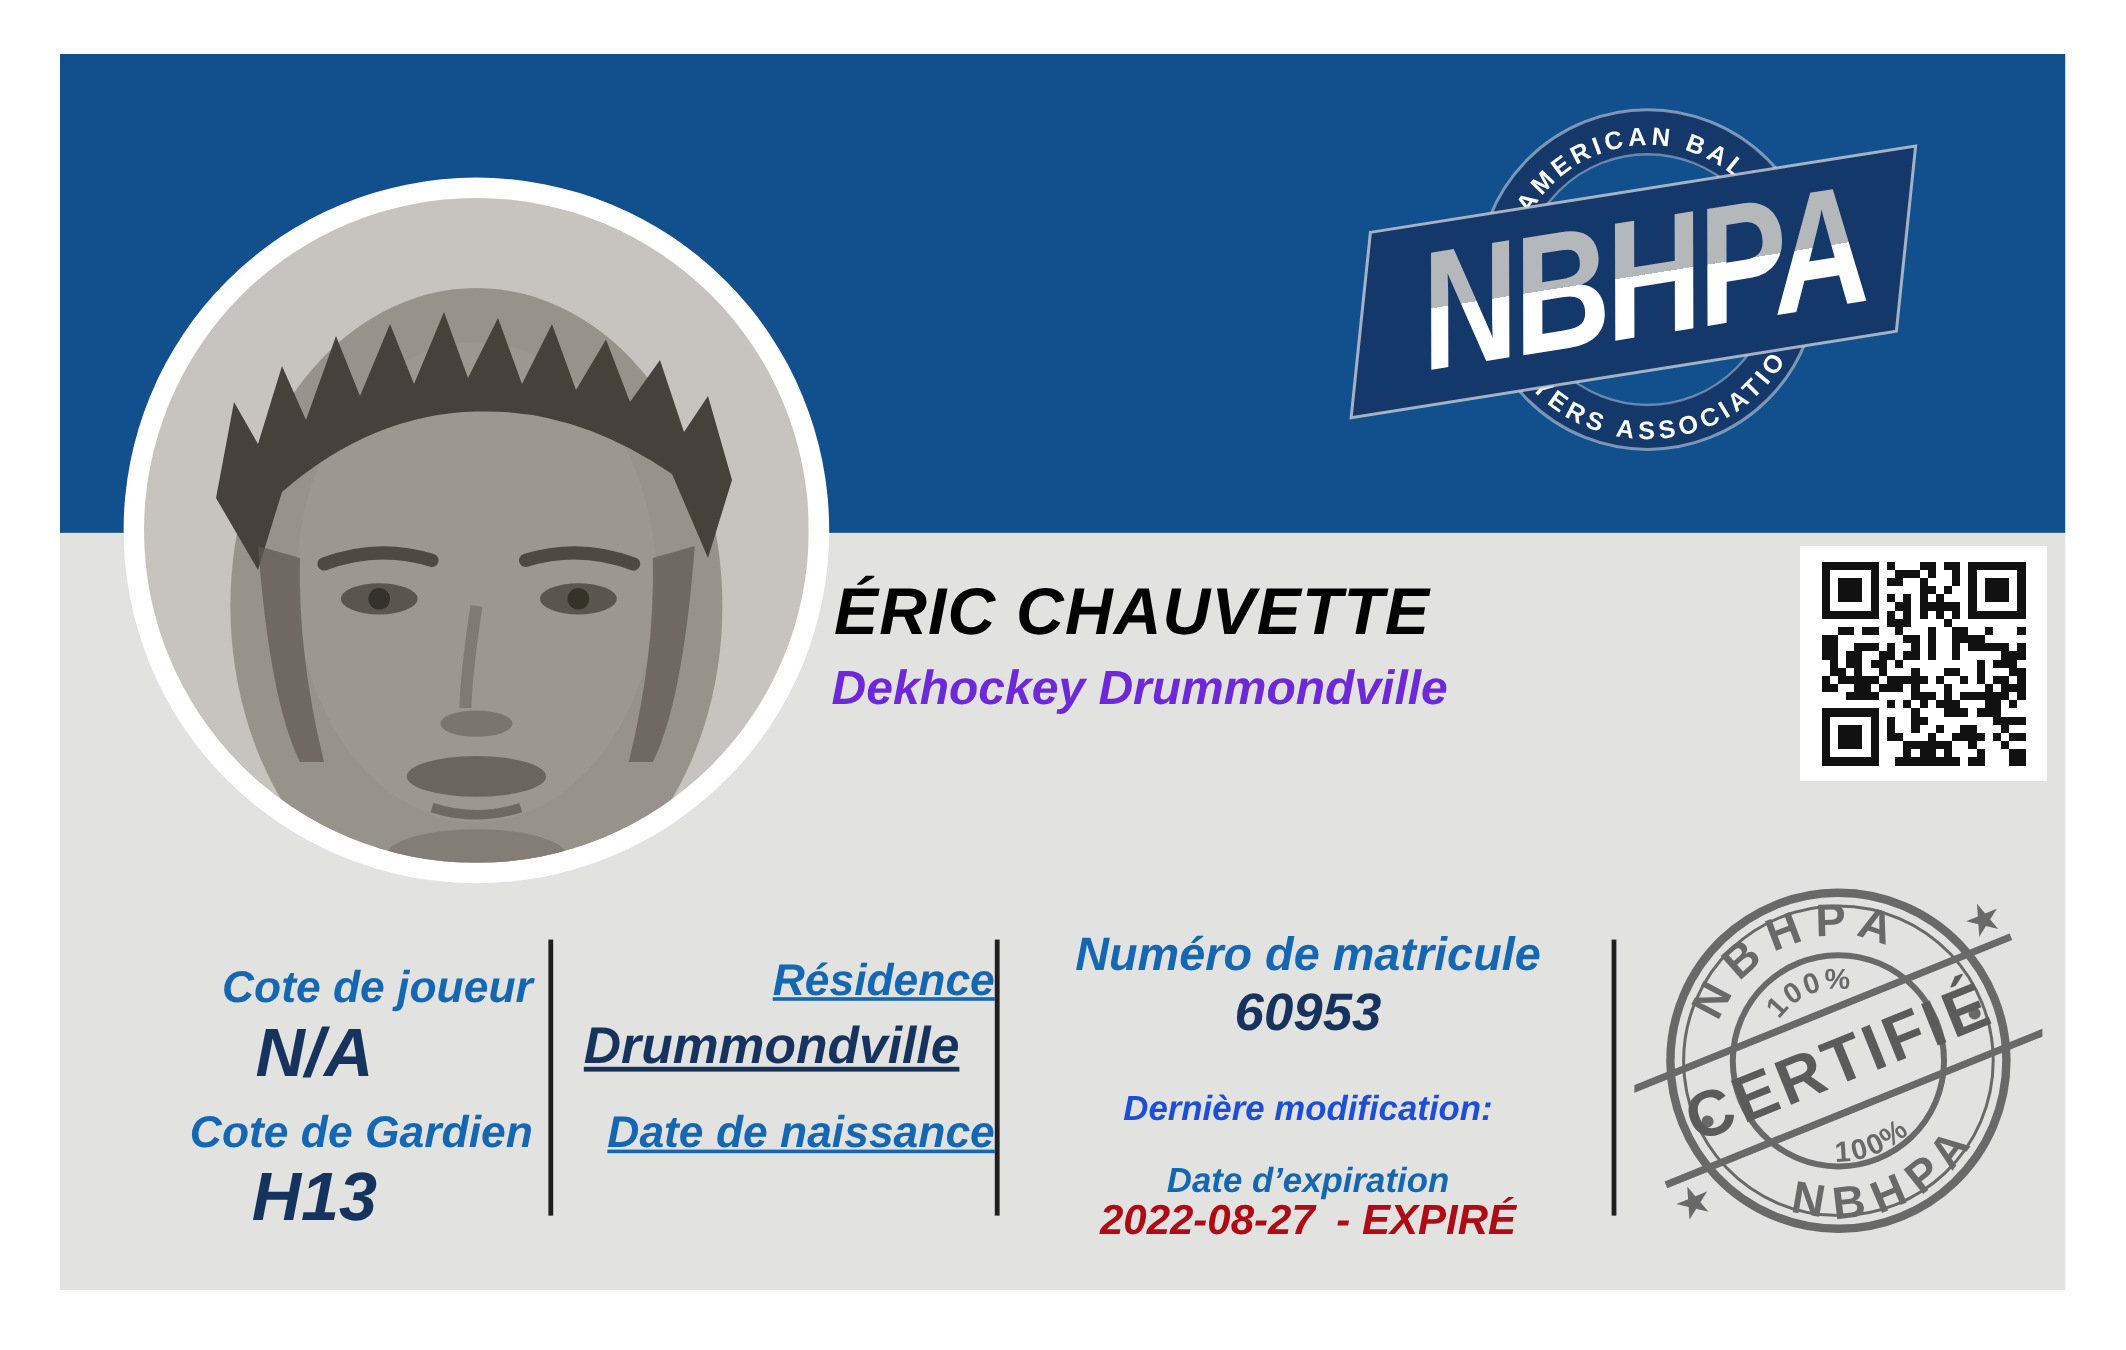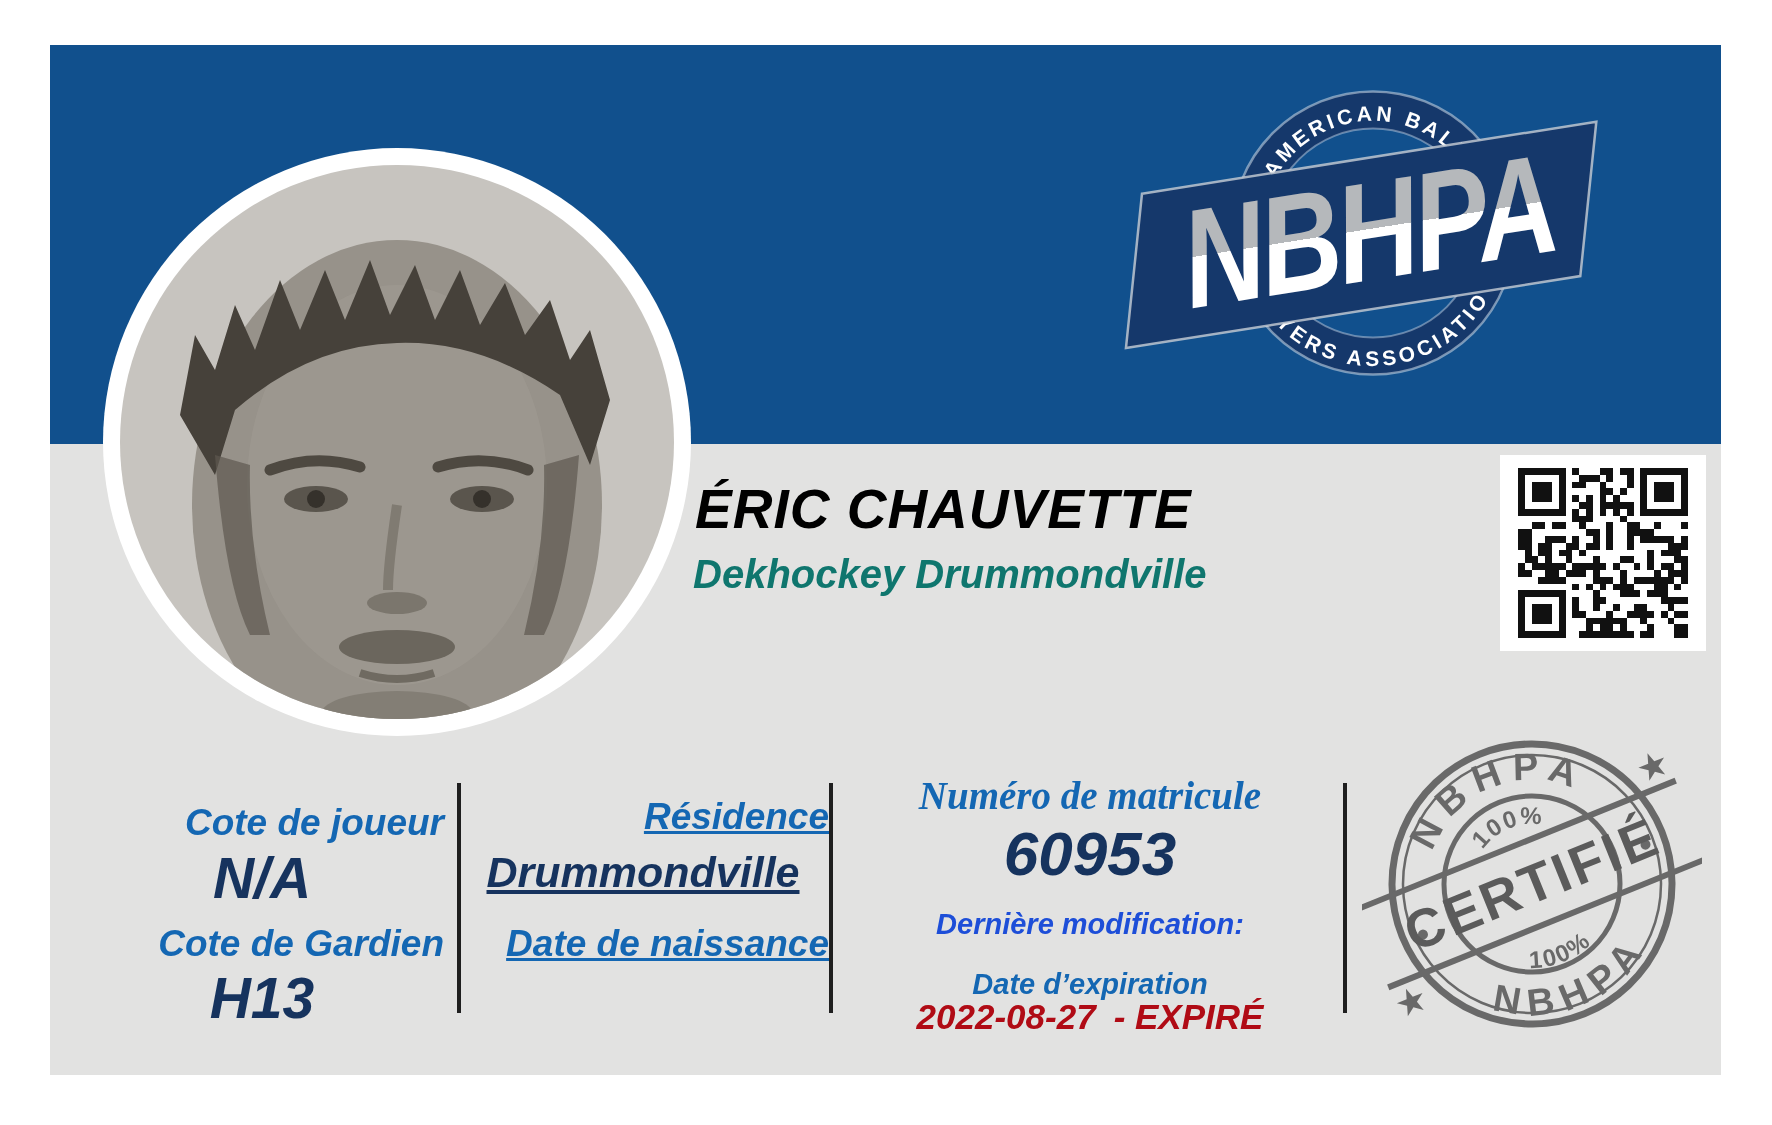--- a/index.html
+++ b/index.html
@@ -10,33 +10,33 @@
 
   .logo-svg{position:absolute;left:1020px;top:20px;width:640px;height:360px;}
 
   .photo{position:absolute;left:53px;top:103px;width:588px;height:588px;border-radius:50%;background:#ffffff;}
   .photo-inner{position:absolute;left:17px;top:17px;width:554px;height:554px;border-radius:50%;overflow:hidden;}
 
   .name-block{position:absolute;left:645px;top:0;}
   .player-name{position:absolute;left:0;top:437px;width:900px;font-size:55px;font-weight:bold;font-style:italic;
                color:#000000;line-height:1;white-space:nowrap;letter-spacing:1px;}
   .player-org{position:absolute;left:-2px;top:509px;width:900px;font-size:40px;font-weight:bold;font-style:italic;
-              color:#0f766e;line-height:1;white-space:nowrap;}
+              color:#6d28d9;line-height:1;white-space:nowrap;}
 
   .qr-box{position:absolute;left:1450px;top:410px;width:206px;height:196px;}
 
   .vdiv{position:absolute;top:738px;width:4px;height:230px;background:#1F1F1F;}
   .vdiv.d1{left:407px;} .vdiv.d2{left:779px;} .vdiv.d3{left:1293px;}
 
   .fld{position:absolute;text-align:center;font-style:italic;font-weight:bold;line-height:1.1;white-space:nowrap;}
   .lbl{color:#1467B3;} .val{color:#16335E;}
   .c1{left:30px;width:364px;} .c2{left:407px;width:372px;text-decoration:underline;} .c3{left:820px;width:440px;}
 
   .fs37{font-size:37px;text-align:right;} .fs45{font-size:57px;} .fs33{font-size:43px;}
-  .fs39{font-size:39px;font-family:Liberation Serif, serif;} .fs62{font-size:62px;} .fs29{font-size:29px;} .fs35{font-size:35px;}
+  .fs39{font-size:39px;} .fs62{font-size:44px;} .fs29{font-size:29px;} .fs35{font-size:35px;}
 
   .lastmod{color:#1d4ed8;}
   .expiry-row{display:flex;justify-content:center;gap:18px;color:#B00B15;align-items:flex-end;}
   .stamp-svg{position:absolute;left:1312px;top:669px;width:340px;height:340px;}
 </style>
 </head>
 <body>
 
 <div class="page">
   <div class="card">

